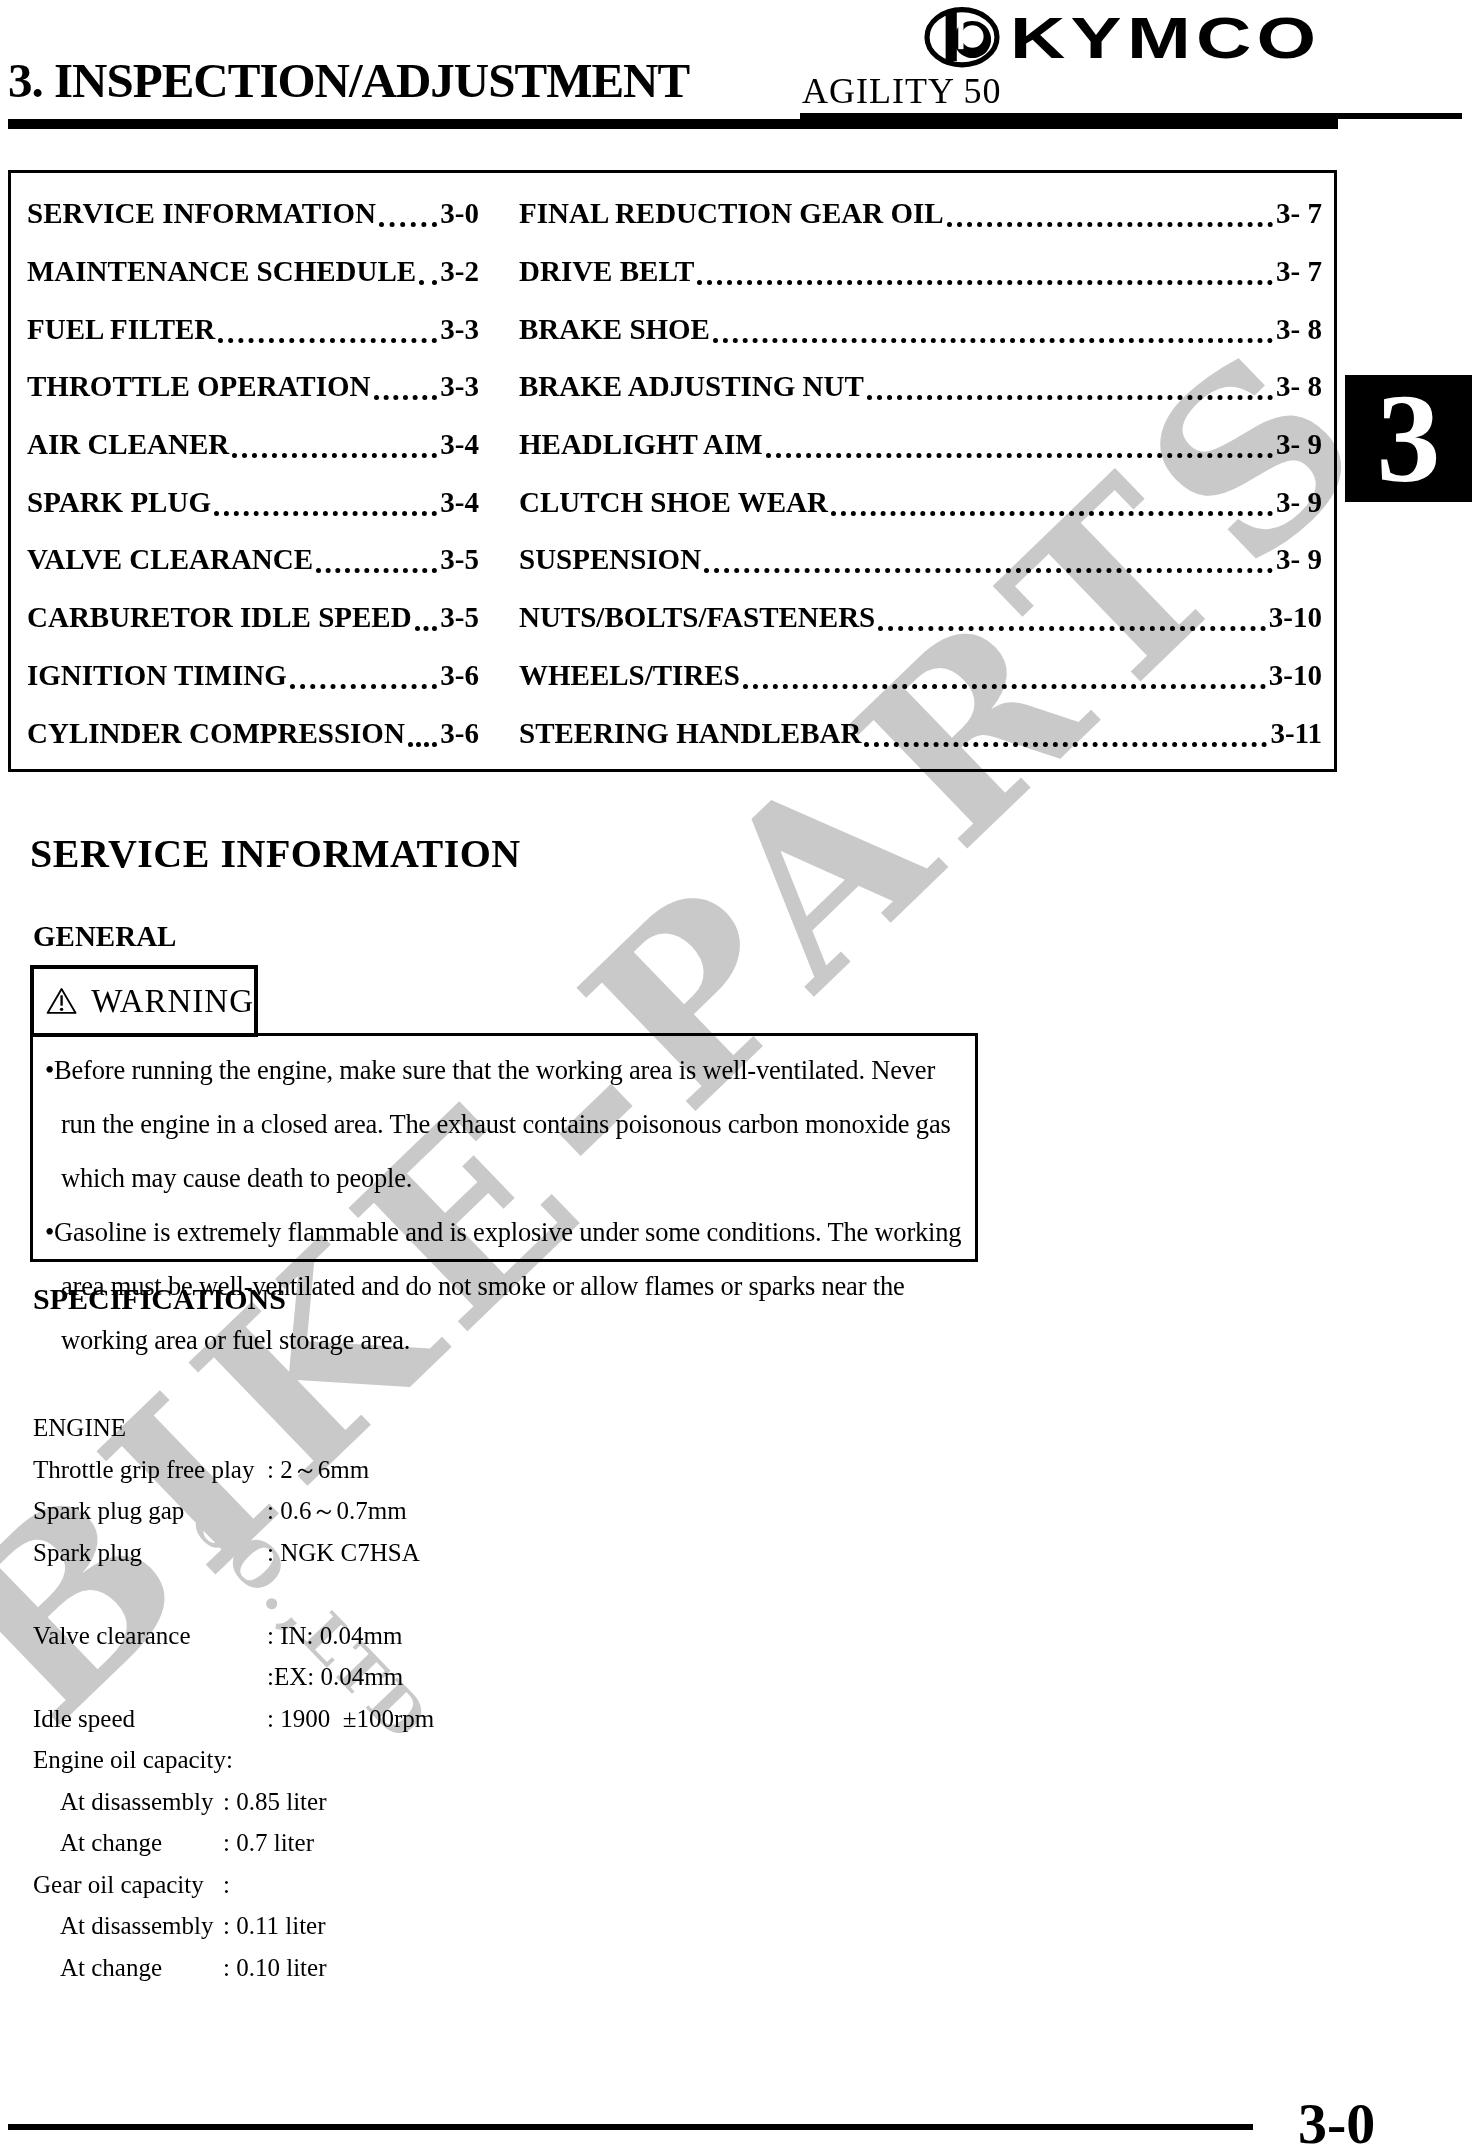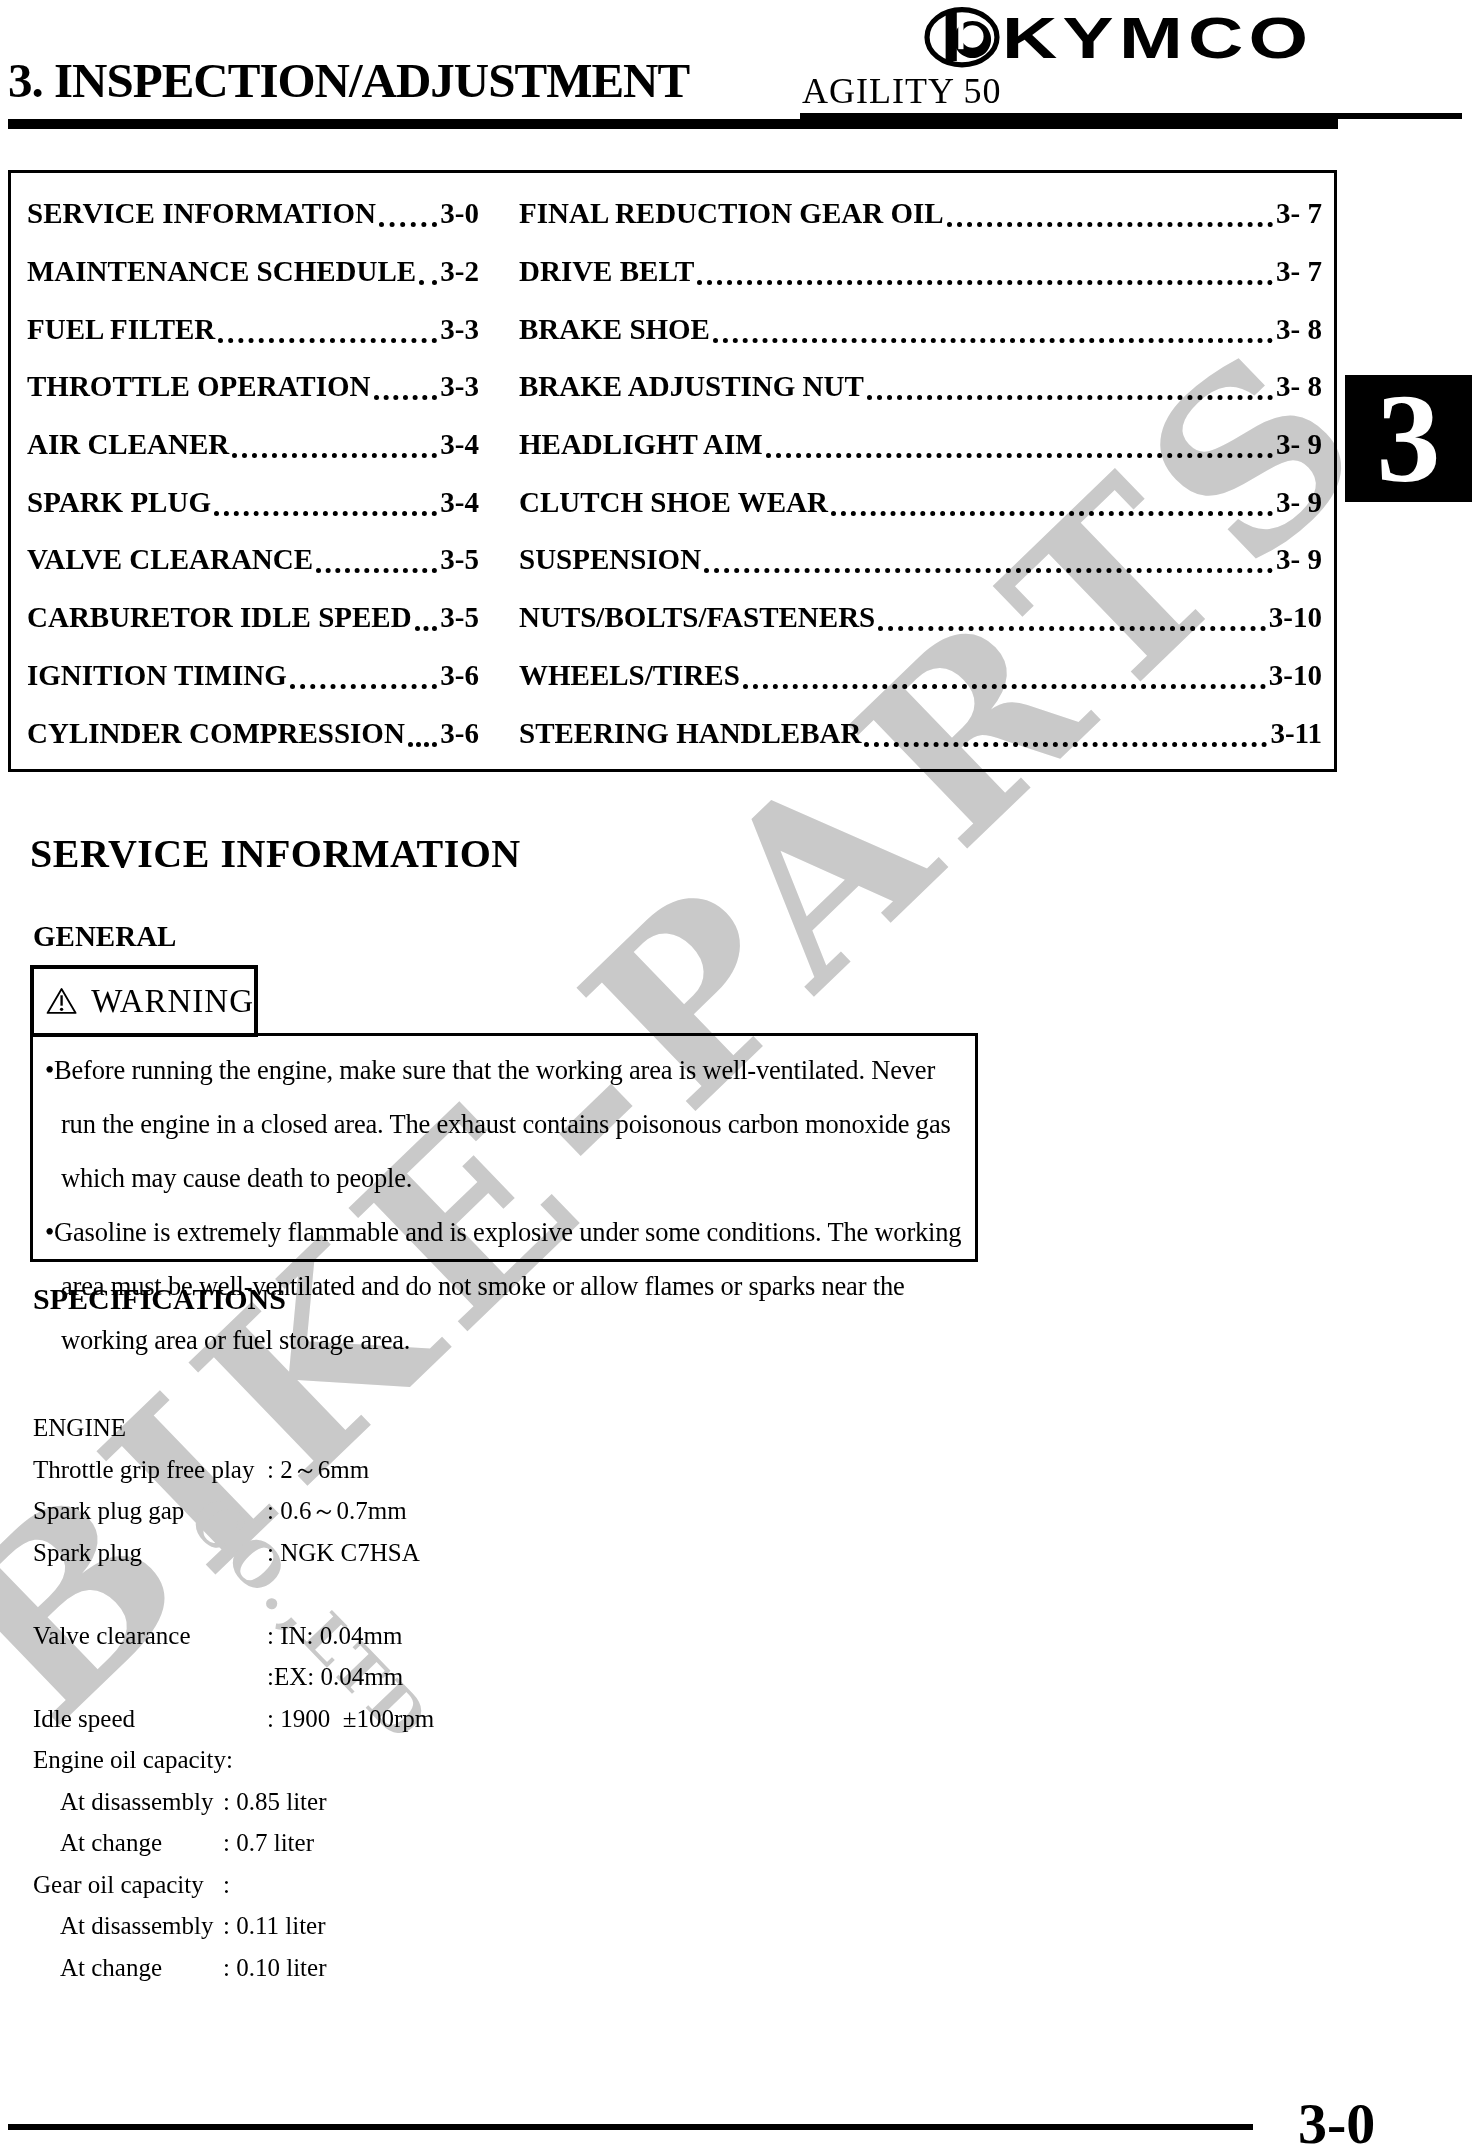--- a/index.html
+++ b/index.html
@@ -11,21 +11,21 @@
   .wm{position:absolute;z-index:1;color:var(--wm);font-family:"DejaVu Serif",serif;
       font-weight:bold;white-space:nowrap;pointer-events:none;}
   .wm-main{left:660px;top:1030px;font-size:235px;letter-spacing:18px;
            transform:translate(-50%,-50%) rotate(-44deg);}
   .wm-sub{left:310px;top:1620px;font-size:60px;letter-spacing:6px;
           transform:translate(-50%,-50%) rotate(46deg);}
 
   .z{position:absolute;z-index:2;}
 
   
-  .brand{left:922px;top:4px;display:flex;align-items:center;gap:0;}
+  .brand{left:922px;top:4px;display:flex;align-items:center;gap:8px;}
   .brand-name{font-family:"Liberation Sans",sans-serif;font-weight:bold;font-size:58px;
               letter-spacing:4px;transform:scaleX(1.32);transform-origin:left center;}
   .page-title{left:8px;top:52px;margin:0;font-size:49px;font-weight:bold;letter-spacing:-1px;white-space:nowrap;}
   .model{left:802px;top:70px;font-size:36px;font-weight:normal;letter-spacing:1px;}
   .rule{background:var(--ink);}
   .rule-main{left:8px;top:119px;width:1330px;height:10px;}
   .rule-model{left:800px;top:113px;width:662px;height:6px;}
 
   
   .toc-box{left:8px;top:170px;width:1329px;height:602px;border:3px solid var(--ink);

